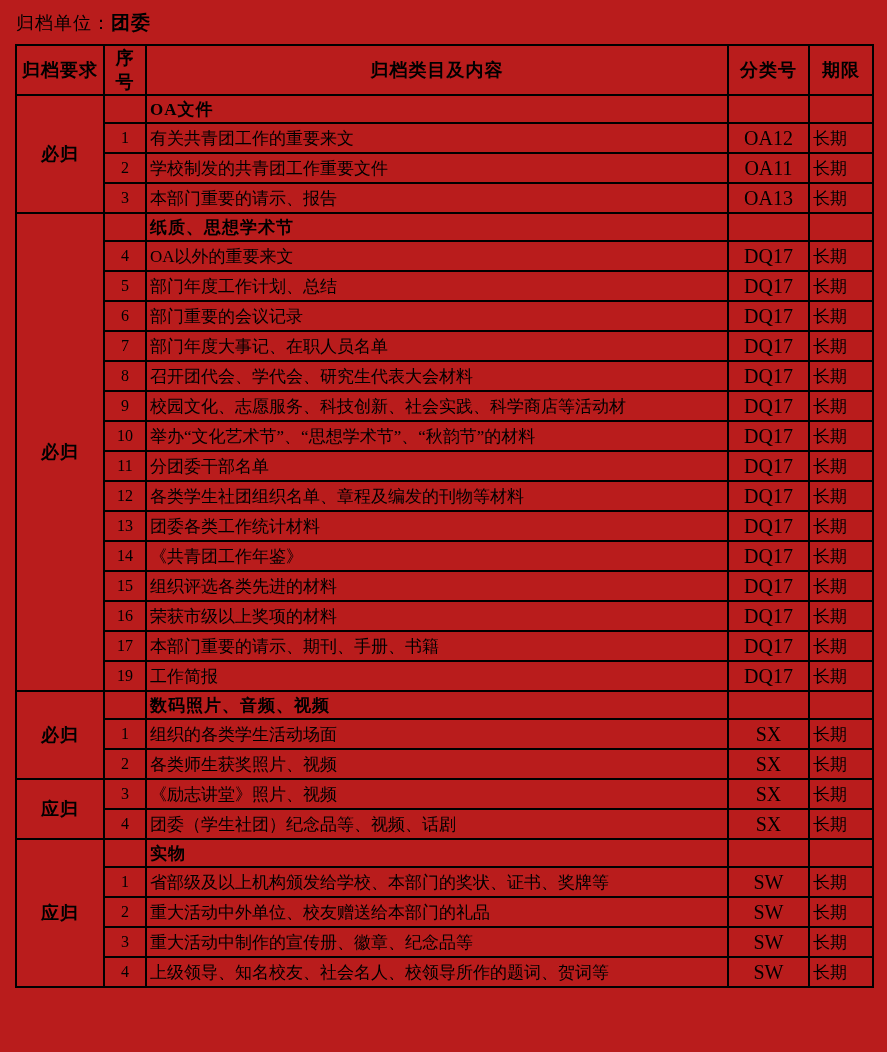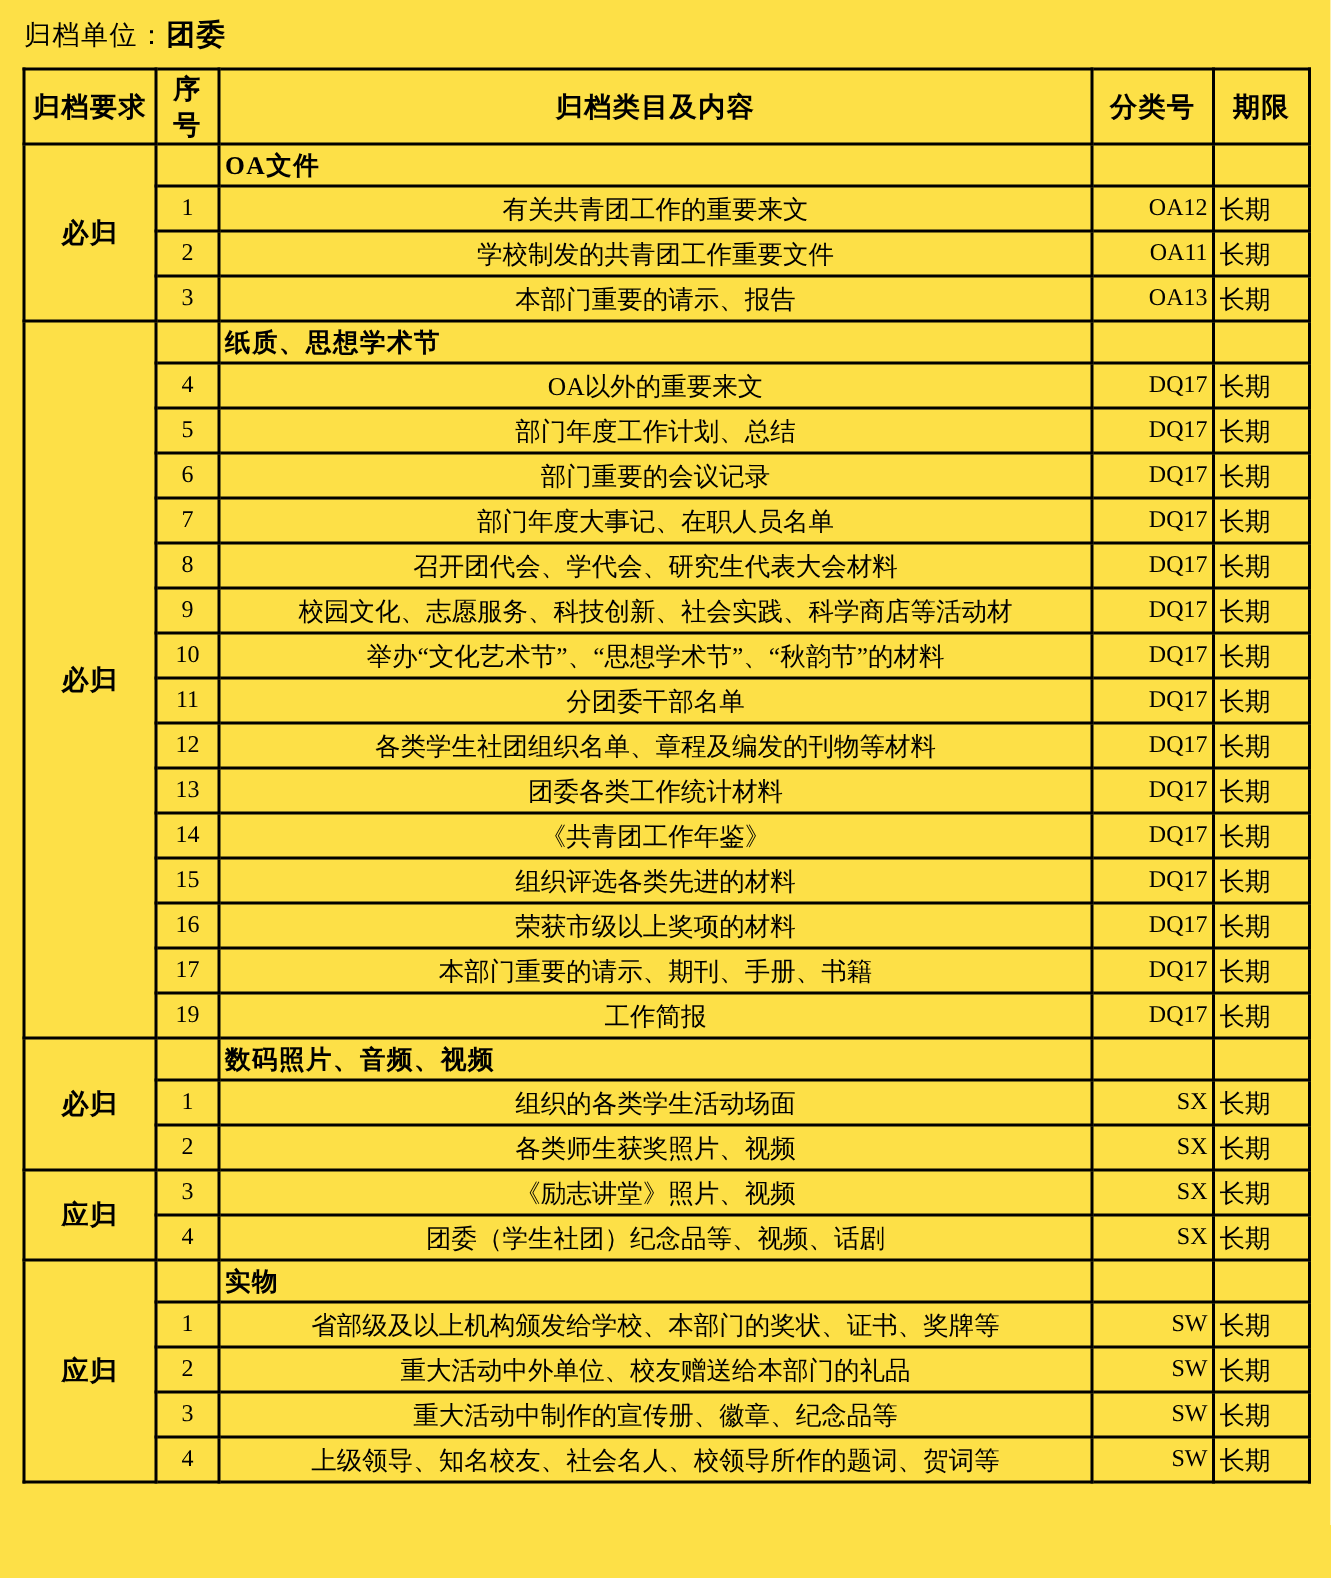--- a/index.html
+++ b/index.html
@@ -4,21 +4,21 @@
 <style>
   html, body {
     margin: 0;
     padding: 0;
     background: #ffffff;
   }
   .page {
     position: relative;
     width: 887px;
     height: 1052px;
-    background: #fde047;
+    background: #b91c1c;
     color: #000000;
     font-family: "Liberation Serif", "DejaVu Serif", serif;
     overflow: hidden;
   }
   .doc-title {
     padding: 11px 0 0 16px;
     font-size: 18px;
     line-height: 24px;
     letter-spacing: 1px;
   }
@@ -63,28 +63,28 @@
     text-align: left;
     font-weight: bold;
     font-size: 17px;
     letter-spacing: 1px;
   }
   td.cell-no {
     text-align: center;
     font-size: 16px;
   }
   td.cell-content {
-    text-align: center;
+    text-align: left;
     font-size: 17px;
     white-space: nowrap;
     padding-left: 5px;
   }
   td.cell-class {
-    text-align: right;
-    font-size: 16px;
+    text-align: center;
+    font-size: 20px;
     font-family: Liberation Serif, serif;
   }
   td.cell-ret {
     text-align: left;
     font-size: 17px;
   }
 </style>
 </head>
 <body>
 

